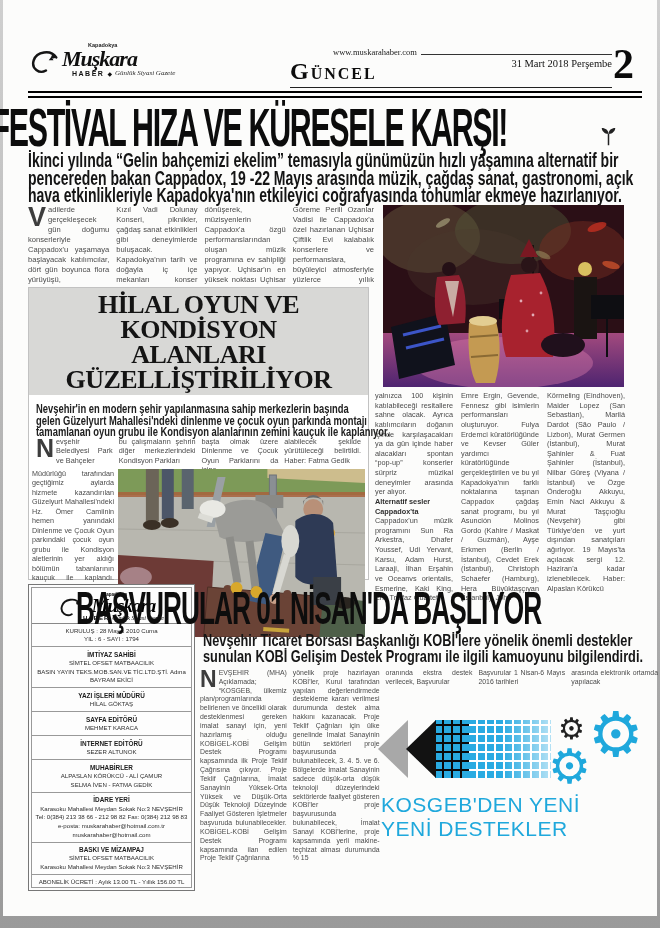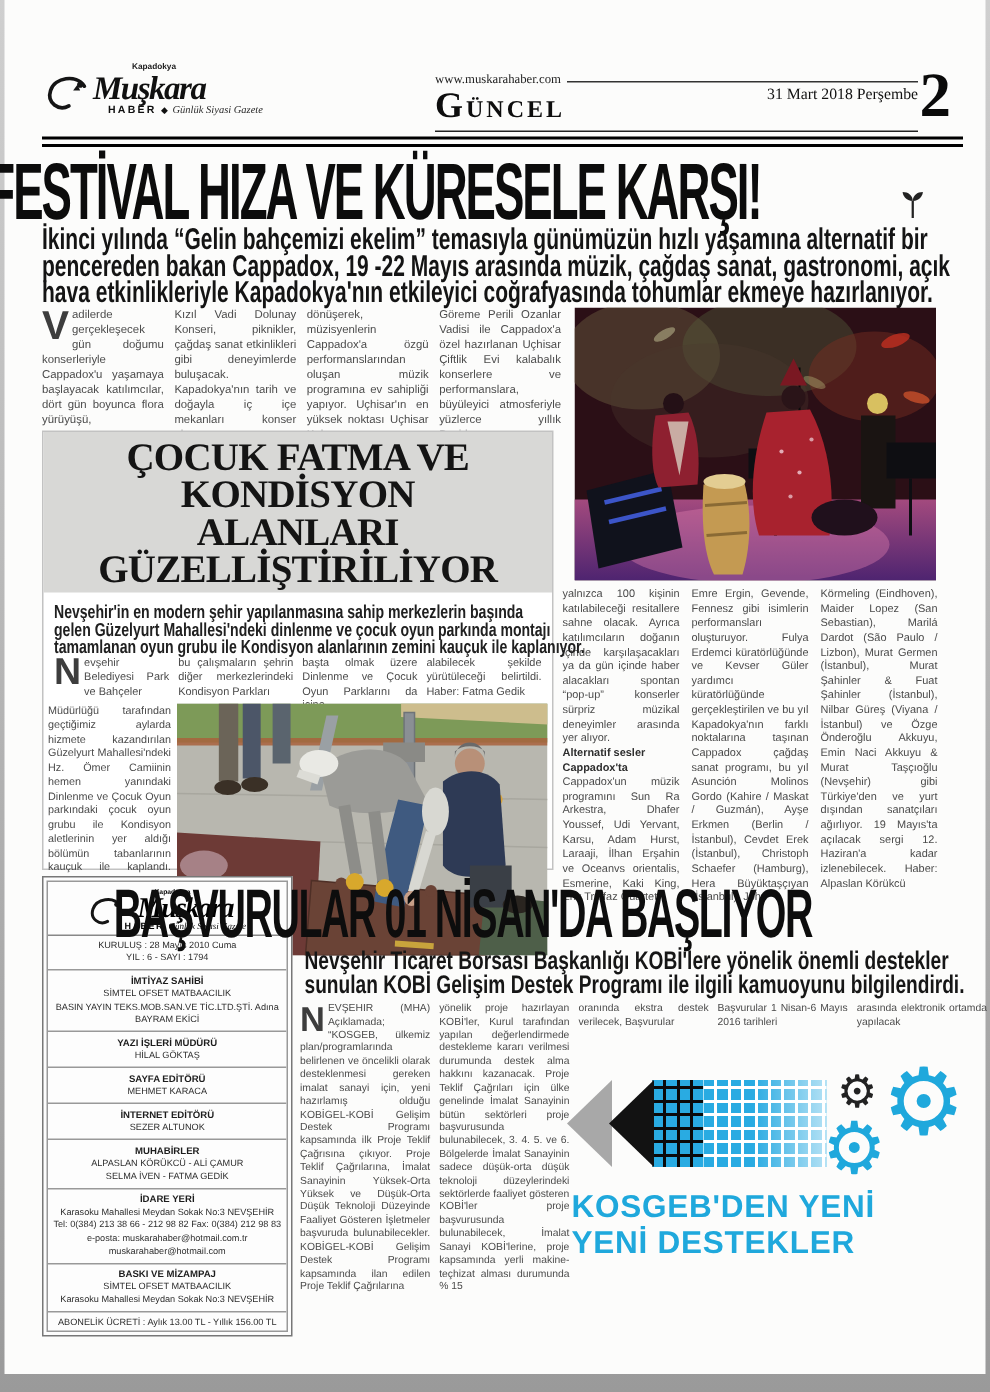--- a/index.html
+++ b/index.html
@@ -14,21 +14,21 @@
   .swirl { width:30px; height:28px; margin-top:8px; }
   .hlogo-text { margin-left:2px; }
   .hlogo-region { font-size:5.5px; font-weight:bold; margin-left:26px; color:#1a1a1a; }
   .hlogo-name { font-family:"Liberation Serif", serif; font-style:italic; font-weight:bold; font-size:22px; line-height:21px; letter-spacing:-1px; color:#101010; }
   .hlogo-sub { display:flex; align-items:center; gap:3px; margin-left:10px; }
   .hlogo-haber { font-size:7px; font-weight:bold; letter-spacing:1.5px; color:#101010; }
   .hlogo-dia { font-size:6px; color:#101010; }
   .hlogo-tag { font-family:"Liberation Serif", serif; font-style:italic; font-size:7px; color:#2a2a2a; }
 
   .hcenter { position:absolute; left:290px; top:46px; width:322px; z-index:3; }
-  .hrow1 { display:flex; align-items:center; height:12px; }
+  .hrow1 { display:flex; align-items:center; height:12px;margin-left:43px; }
   .hurl { font-family:"Liberation Serif", serif; font-size:8.5px; color:#222; white-space:nowrap; }
   .hline { flex:1; border-bottom:1px solid #333; margin-left:4px; height:6px; }
   .hrow2 { display:flex; justify-content:space-between; align-items:flex-start; border-bottom:1px solid #222; padding-bottom:2px; }
   .hsection { display:block; font-family:"Liberation Serif", serif; font-weight:bold; font-size:16px; letter-spacing:2px; color:#0d0d0d; }
   .hsection::first-letter { font-size:24px; }
   .hdate { font-family:"Liberation Serif", serif; font-size:10.5px; color:#111; }
   .hpagenum { position:absolute; left:613px; top:42px; width:34px; font-family:"Liberation Serif", serif; font-weight:bold; font-size:42px; line-height:44px; color:#0a0a0a; z-index:3; }
   .hrules { position:absolute; left:28px; top:91px; width:614px; height:7px; border-top:2.5px solid #000; border-bottom:2px solid #000; z-index:2; }
 
   
@@ -102,21 +102,21 @@
                      repeating-linear-gradient(0deg,transparent 0 7px,#0b0b0b 7px 9px); }
   .kwhitegrid { width:82px; height:58px; margin-top:2px; background-color:#29abe2;
     background-image:linear-gradient(90deg,rgba(255,255,255,0) 40%,rgba(255,255,255,0.65) 100%),
                      repeating-linear-gradient(90deg,transparent 0 7px,#fff 7px 9px),
                      repeating-linear-gradient(0deg,transparent 0 7px,#fff 7px 9px); }
   .gear { position:absolute; font-family:"DejaVu Sans", sans-serif; line-height:1; }
   .gear-big { left:588px; top:704px; font-size:62px; color:#1fa8dc; }
   .gear-med { left:548px; top:742px; font-size:48px; color:#1fa8dc; }
   .gear-sml { left:558px; top:714px; font-size:30px; color:#222; }
   .kos-caption { position:absolute; left:381px; top:793px; }
-  .kos-caption div { font-weight:bold; font-size:21px; line-height:24px; letter-spacing:0.5px; color:#1fa8dc; }
+  .kos-caption div { font-weight:normal; font-size:21px; line-height:24px; letter-spacing:0.5px; color:#1fa8dc; }
 </style>
 </head>
 <body>
 
 <div id="root">
   <div class="paper"></div>
 
   <div class="hlogo">
     <svg class="swirl" viewBox="0 0 32 28">
       <path d="M28 7 C22 -2 7 1 4 10 C1 19 10 25 17 21" fill="none" stroke="#151515" stroke-width="2.6" stroke-linecap="round"></path>
@@ -218,21 +218,21 @@
       <p>yalnızca 100 kişinin katılabileceği resitallere sahne olacak. Ayrıca katılımcıların doğanın içinde karşılaşacakları ya da gün içinde haber alacakları spontan “pop-up” konserler sürpriz müzikal deneyimler arasında yer alıyor.</p>
       <p class="bsub">Alternatif sesler Cappadox'ta</p>
       <p>Cappadox'un müzik programını Sun Ra Arkestra, Dhafer Youssef, Udi Yervant, Karsu, Adam Hurst, Laraaji, İlhan Erşahin ve Oceanvs orientalis, Esmerine, Kaki King, Erik Truffaz Quartet,</p>
     </div>
     <div class="col">Emre Ergin, Gevende, Fennesz gibi isimlerin performansları oluşturuyor. Fulya Erdemci küratörlüğünde ve Kevser Güler yardımcı küratörlüğünde gerçekleştirilen ve bu yıl Kapadokya'nın farklı noktalarına taşınan Cappadox çağdaş sanat programı, bu yıl Asunción Molinos Gordo (Kahire / Maskat / Guzmán), Ayşe Erkmen (Berlin / İstanbul), Cevdet Erek (İstanbul), Christoph Schaefer (Hamburg), Hera Büyüktaşçıyan (İstanbul), John</div>
     <div class="col">Körmeling (Eindhoven), Maider Lopez (San Sebastian), Marilá Dardot (São Paulo / Lizbon), Murat Germen (İstanbul), Murat Şahinler &amp; Fuat Şahinler (İstanbul), Nilbar Güreş (Viyana / İstanbul) ve Özge Önderoğlu Akkuyu, Emin Naci Akkuyu &amp; Murat Taşçıoğlu (Nevşehir) gibi Türkiye'den ve yurt dışından sanatçıları ağırlıyor. 19 Mayıs'ta açılacak sergi 12. Haziran'a kadar izlenebilecek. Haber: Alpaslan Körükcü</div>
   </div>
 
   <div class="park">
     <div class="park-head">
-      <div>ÇOCUK FATMA VE KONDİSYON</div>
+      <div>HİLAL OYUN VE KONDİSYON</div>
       <div>ALANLARI GÜZELLİŞTİRİLİYOR</div>
     </div>
     <div class="park-sub">
       <div class="psline"><span>Nevşehir'in en modern şehir yapılanmasına sahip merkezlerin başında</span></div>
       <div class="psline"><span>gelen Güzelyurt Mahallesi'ndeki dinlenme ve çocuk oyun parkında montajı</span></div>
       <div class="psline"><span>tamamlanan oyun grubu ile Kondisyon alanlarının zemini kauçuk ile kaplanıyor.</span></div>
     </div>
     <div class="park-cols smalltext">
       <div class="col"><span class="dc">N</span><span>evşehir Belediyesi Park ve Bahçeler</span></div>
       <div class="col">bu çalışmaların şehrin diğer merkezlerindeki Kondisyon Parkları</div>

